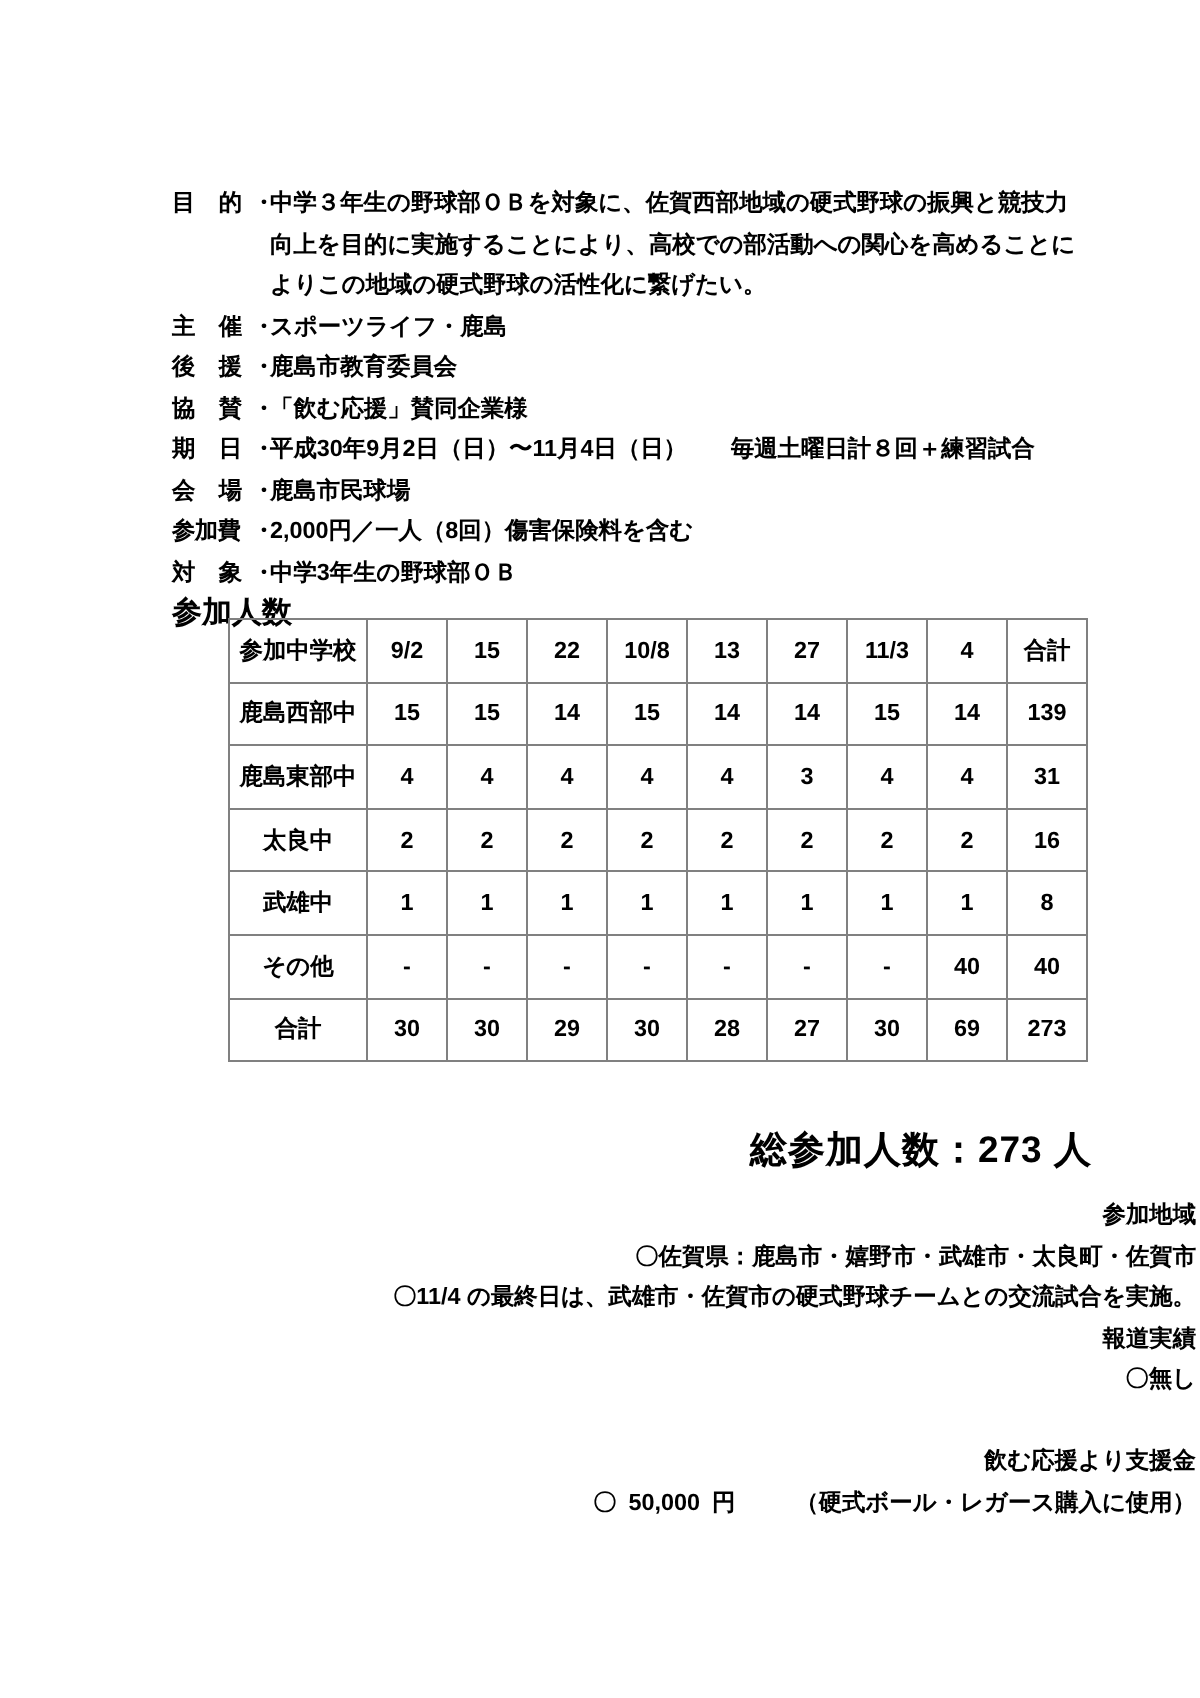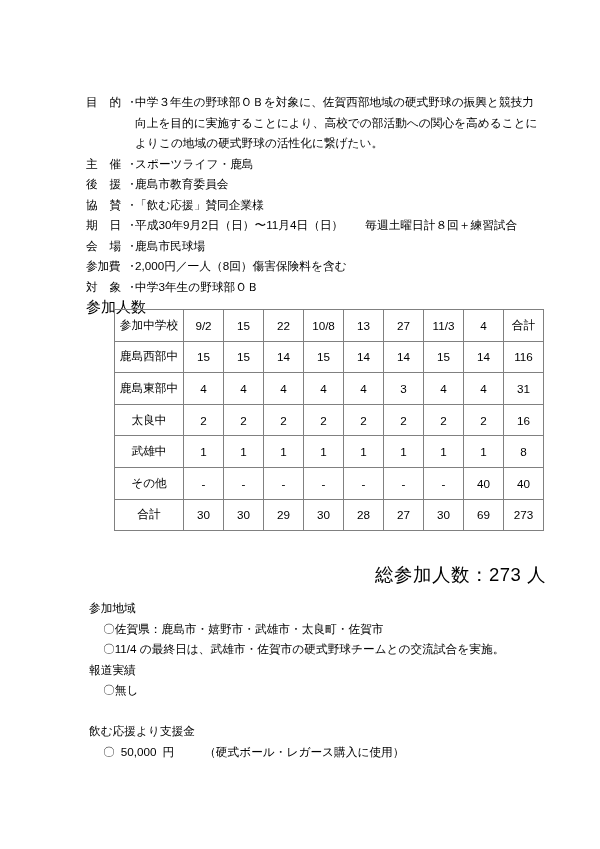--- a/index.html
+++ b/index.html
@@ -13,20 +13,21 @@
     font-family: "Liberation Sans", "DejaVu Sans", sans-serif;
     color: #000000;
     position: relative;
     overflow: hidden;
   }
   .page {
     position: absolute;
     left: 0; top: 0;
     width: 600px;
     height: 849px;
+    font-weight: bold;
   }
 
   
   .defs {
     position: absolute;
     left: 86px;
     top: 92px;
     width: 470px;
   }
   .def-row {
@@ -101,23 +102,24 @@
     top: 562px;
     width: 534px;
     text-align: right;
     font-size: 18.5px;
     letter-spacing: 0.5px;
   }
 
   
   .bottom {
     position: absolute;
-    left: 89px;
+    left: 98px;
     top: 598px;
     width: 500px;
+    text-align: right;
   }
   .sec-title {
     font-size: 11.7px;
     line-height: 20.5px;
   }
   .sec-item {
     font-size: 11.7px;
     line-height: 20.5px;
     padding-left: 14px;
   }
@@ -221,21 +223,21 @@
         <tr>
           <td class="rowhead">鹿島西部中</td>
           <td class="datacell">15</td>
           <td class="datacell">15</td>
           <td class="datacell">14</td>
           <td class="datacell">15</td>
           <td class="datacell">14</td>
           <td class="datacell">14</td>
           <td class="datacell">15</td>
           <td class="datacell">14</td>
-          <td class="totalcell">116</td>
+          <td class="totalcell">139</td>
         </tr>
 
         <tr>
           <td class="rowhead">鹿島東部中</td>
           <td class="datacell">4</td>
           <td class="datacell">4</td>
           <td class="datacell">4</td>
           <td class="datacell">4</td>
           <td class="datacell">4</td>
           <td class="datacell">3</td>

